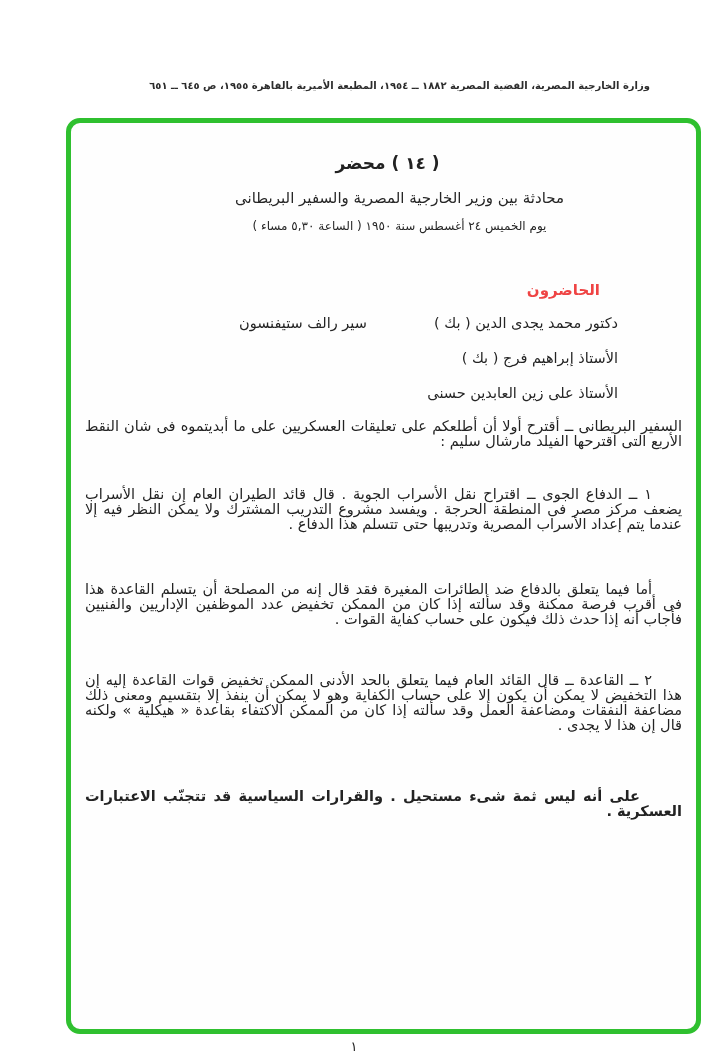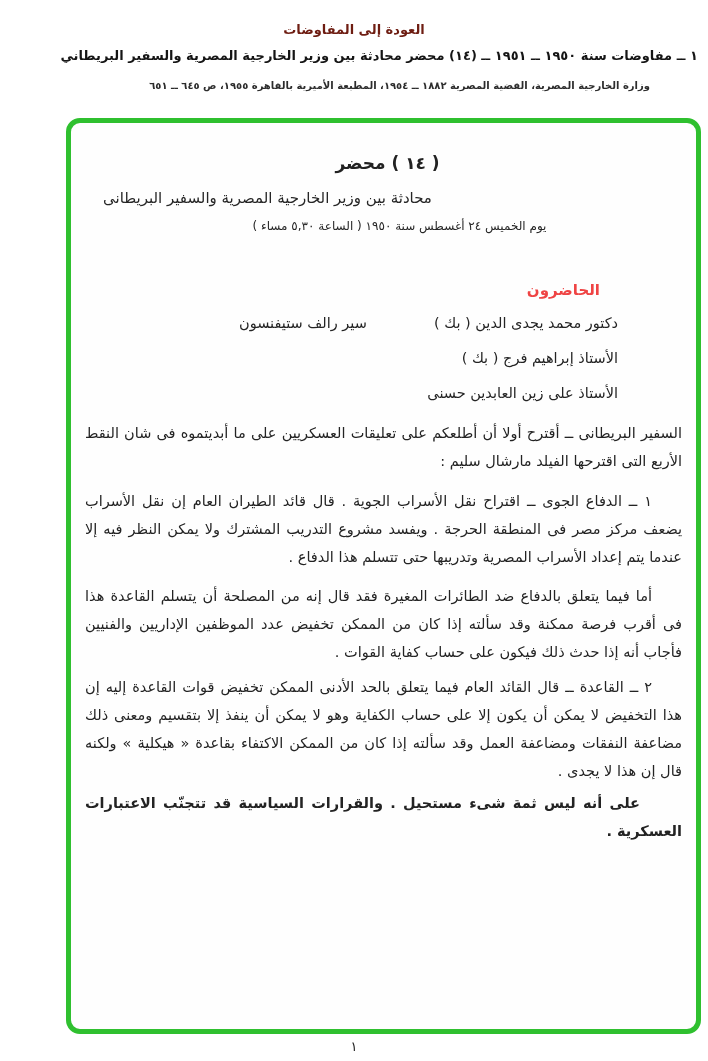--- a/index.html
+++ b/index.html
@@ -51,21 +51,21 @@
   .scan-inner { position: absolute; inset: 0; }
 
   .doc-title {
     position: absolute; top: 30px; left: 8px; right: 0;
     text-align: center;
     font-size: 17px; font-weight: bold;
     color: #222;
   }
   .doc-subtitle {
     position: absolute; top: 66px; left: 0; right: 0;
-    text-align: left;
+    text-align: center;
     font-size: 15px;
     color: #262626;
     padding-left: 32px;
   }
   .doc-date {
     position: absolute; top: 96px; left: 0; right: 0;
     text-align: center;
     font-size: 12px;
     color: #262626;
     padding-left: 32px;
@@ -76,44 +76,42 @@
     color: #ef4444;
   }
   .attendee { position: absolute; font-size: 14.5px; color: #242424; white-space: nowrap; }
   .att-r1 { top: 192px; right: 78px; }
   .att-l1 { top: 192px; left: 168px; }
   .att-r2 { top: 227px; right: 78px; }
   .att-r3 { top: 262px; right: 78px; }
 
   .para {
     position: absolute; right: 14px; left: 14px;
-    font-size: 14.5px; line-height: 28px;
+    font-size: 14.5px; line-height: 15px;
     text-align: justify;
     color: #232323;
   }
   .p1 { top: 296px; }
   .p2 { top: 364px; text-indent: 30px; }
   .p3 { top: 459px; text-indent: 30px; }
   .p4 { top: 550px; text-indent: 30px; }
   .p5 { top: 666px; text-indent: 42px; font-weight: bold; }
 
   .page-number {
     position: absolute; top: 1039px; left: 0; right: 0;
     text-align: center;
     font-size: 13px; color: #222;
   }
 </style>
 </head>
 <body>
 
 <div class="page">
 
-  <div class="back-link rtl">العودة إلى المفاوضات</div>
 
-  <div class="header-title rtl">١ ــ مفاوضات سنة ١٩٥٠ ــ ١٩٥١ ــ (١٤) محضر محادثة بين وزير الخارجية المصرية والسفير البريطاني</div>
 
   <div class="header-source rtl">وزارة الخارجية المصرية، القضية المصرية ١٨٨٢ ــ ١٩٥٤، المطبعة الأميرية بالقاهرة ١٩٥٥، ص ٦٤٥ ــ ٦٥١</div>
 
   <div class="scan-frame">
     <div class="scan-inner rtl">
 
       <div class="doc-title">( ١٤ ) محضر</div>
 
       <div class="doc-subtitle">محادثة بين وزير الخارجية المصرية والسفير البريطانى</div>
 

